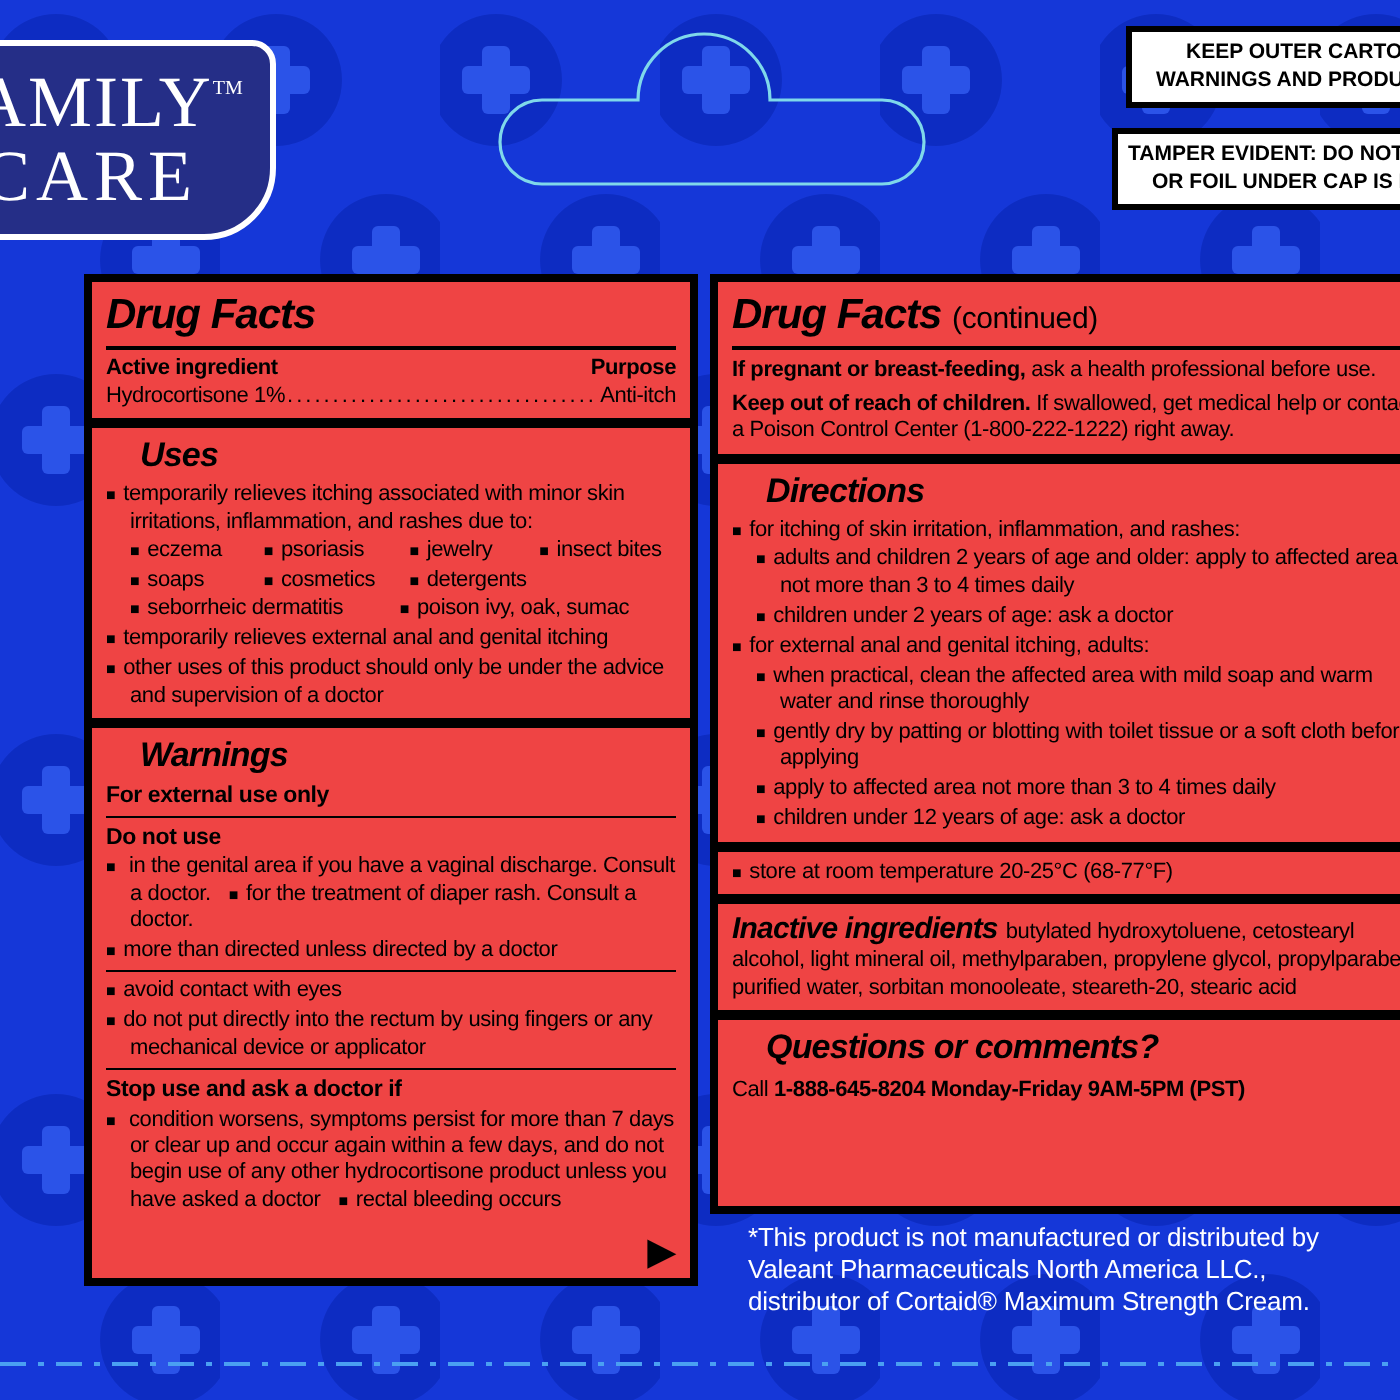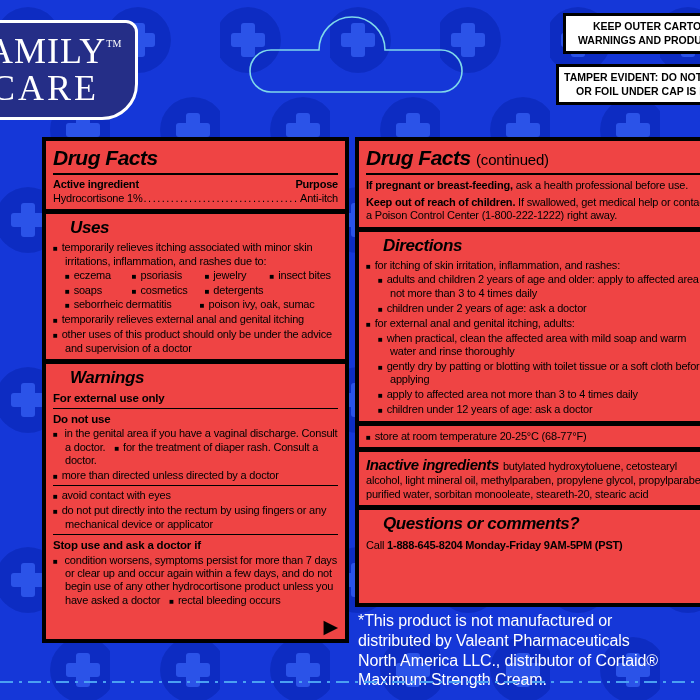--- a/index.html
+++ b/index.html
@@ -51,21 +51,21 @@
   .b1::before{content:"■";font-size:8px;margin-right:4px;}
   .ib::before{content:"■";font-size:8px;margin:0 4px 0 9px;}
   .lv2{margin-left:12px;}
   .cells{margin-left:12px;margin-top:1px;margin-bottom:1px;}
   .cell{display:inline-block;}
   .cell::before{content:"■";font-size:8px;margin-right:4px;}
   .cw1{width:64px}.cw2{width:70px}.cw3{width:62px}.cw4{width:132px}
   .bold{font-weight:bold;}
   .arrow{position:absolute;right:7px;bottom:3px;font-size:19px;line-height:1;}
 
-  .footnote{position:absolute;left:358px;top:611px;width:312px;color:#fff;font-size:16px;
+  .footnote{position:absolute;left:374px;top:611px;width:312px;color:#fff;font-size:13px;
             line-height:1.24;letter-spacing:-0.1px;z-index:2;}
   .perforation{position:absolute;left:0;top:681px;width:700px;height:2px;z-index:2;
       background:repeating-linear-gradient(90deg,#4aa0f2 0 13px,transparent 13px 19px,#4aa0f2 19px 22px,transparent 22px 28px);}
 </style>
 </head>
 <body>
 
 <div id="stage">
 
   <svg class="bg" width="700" height="700">

